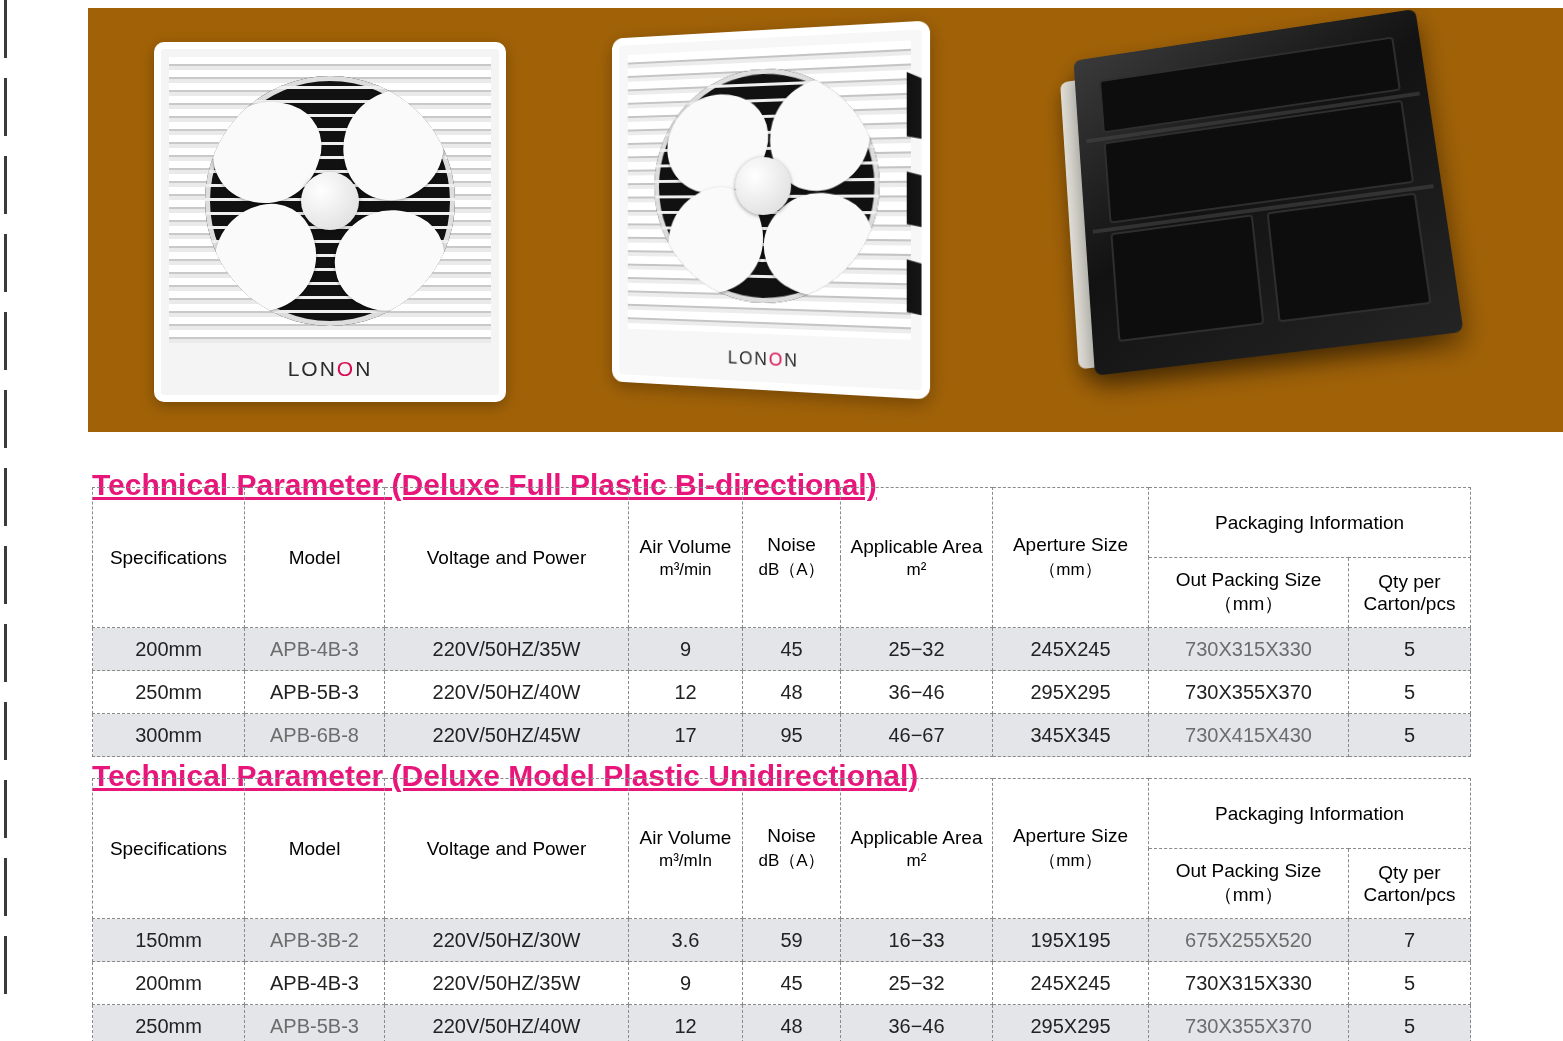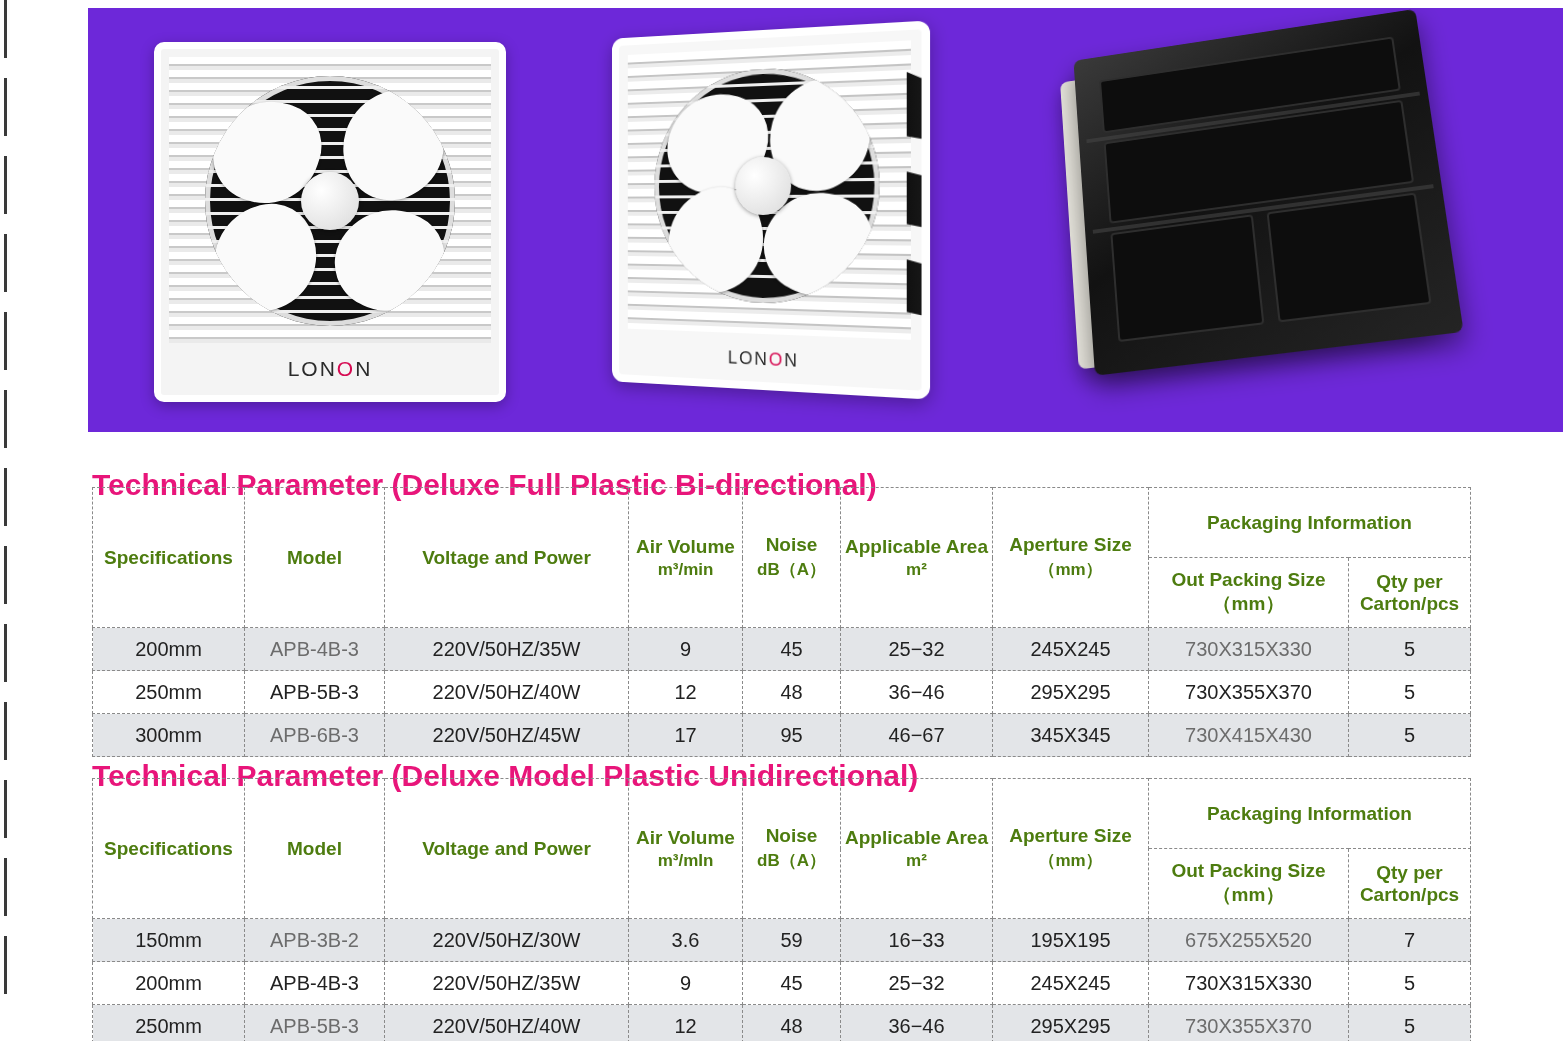--- a/index.html
+++ b/index.html
@@ -24,21 +24,21 @@
     left: 4px;
     width: 3px;
     background: #3a3a3a;
     display: block;
   }
 
   .hero {
     position: absolute;
     left: 88px; top: 8px;
     width: 1475px; height: 424px;
-    background: #6d28d9;
+    background: #a16207;
     overflow: hidden;
   }
 
   
   .fan1 {
     position: absolute;
     left: 66px; top: 34px;
     width: 352px; height: 360px;
     background: #f4f4f4;
     border: 7px solid #ffffff;
@@ -159,20 +159,21 @@
   }
 
   
   .section-title {
     position: absolute;
     left: 92px;
     color: #e8157a;
     font-size: 30px;
     font-family: "Liberation Sans", sans-serif;
     white-space: nowrap;
+    text-decoration: underline;
   }
   #title1 { top: 443px; }
   #title2 { top: 734px; }
 
   
   table.spec {
     position: absolute;
     left: 92px;
     width: 1378px;
     border-collapse: collapse;
@@ -185,22 +186,21 @@
   table.spec td, table.spec th {
     border: 1px dashed #8a8a8a;
     text-align: center;
     color: #222;
     font-weight: normal;
     padding: 0;
   }
   table.spec th {
     height: 70px;
     font-size: 19px;
-    color: #4d7c0f;
-    font-weight: bold;
+    color: #000000;
   }
   table.spec th .sub {
     display: block;
     font-size: 17px;
     margin-top: 2px;
   }
   table.spec td {
     height: 43px;
     font-size: 20px;
   }
@@ -374,21 +374,21 @@
       <td>220V/50HZ/40W</td>
       <td>12</td>
       <td>48</td>
       <td>36−46</td>
       <td>295X295</td>
       <td class="dim small">730X355X370</td>
       <td>5</td>
     </tr>
     <tr class="alt">
       <td>300mm</td>
-      <td class="dim">APB-6B-3</td>
+      <td class="dim">APB-6B-8</td>
       <td>220V/50HZ/45W</td>
       <td>17</td>
       <td>95</td>
       <td>46−67</td>
       <td>345X345</td>
       <td class="dim small">730X415X430</td>
       <td>5</td>
     </tr>
   </tbody>
 </table>

